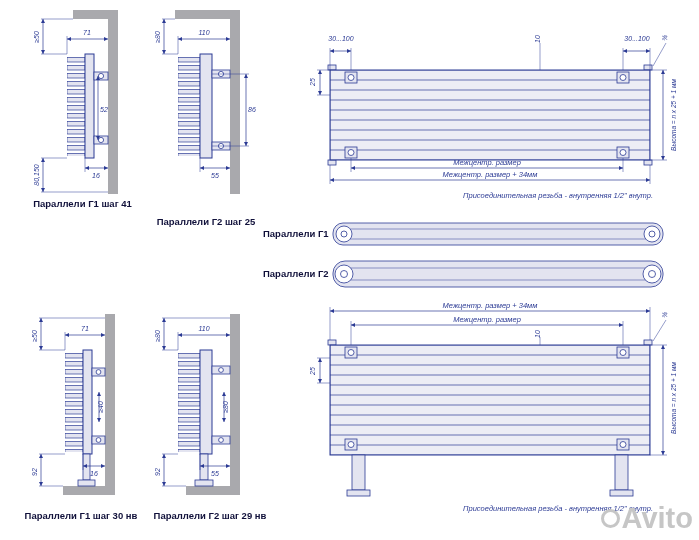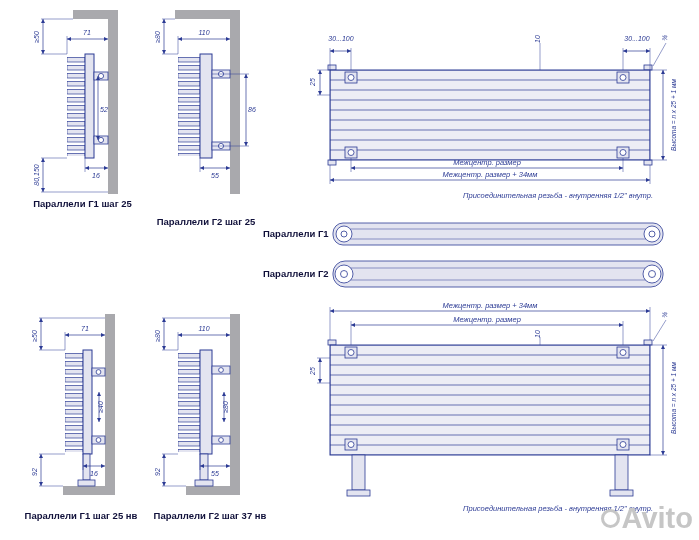--- a/index.html
+++ b/index.html
@@ -67,21 +67,21 @@
       <line class="d" x1="60" y1="162" x2="83" y2="162" marker-start="url(#arA)" marker-end="url(#arA)"></line>
       <text class="dim" x="71" y="172" text-anchor="middle">16</text>
     </g>
     <g>
       <line class="x" x1="42" y1="152" x2="16" y2="152"></line>
         <line class="x" x1="83" y1="186" x2="16" y2="186"></line>
       <line class="d" x1="18" y1="152" x2="18" y2="186" marker-start="url(#arA)" marker-end="url(#arA)"></line>
       <text class="dim" transform="rotate(-90 14 169)" x="14" y="169" text-anchor="middle">80,150</text>
     </g>
   </svg>
-  <div class="view-label" style="left:20px;top:198px;width:125px">Параллели Г1 шаг 25</div>
+  <div class="view-label" style="left:20px;top:198px;width:125px">Параллели Г1 шаг 41</div>
 
   <svg class="abs" style="left:148px;top:6px" width="115" height="196" viewBox="0 0 115 196">
     <defs>
       <marker id="arB" viewBox="0 0 8 8" refX="8" refY="4" markerWidth="6" markerHeight="6" orient="auto-start-reverse">
           <path d="M0,0L8,4L0,8z" fill="#2b3a94"></path>
         </marker>
       <pattern id="finB" x="30" y="50" width="22" height="8" patternUnits="userSpaceOnUse">
         <rect x="0" y="1.5" width="22" height="4.5" fill="#e3e4f0" stroke="#2b3a94" stroke-width="0.7"></rect>
       </pattern>
     </defs>
@@ -167,21 +167,21 @@
       <line class="d" x1="58" y1="156" x2="80" y2="156" marker-start="url(#arC)" marker-end="url(#arC)"></line>
       <text class="dim" x="69" y="166" text-anchor="middle">16</text>
     </g>
     <g>
       <line class="x" x1="40" y1="144" x2="14" y2="144"></line>
         <line class="x" x1="38" y1="176" x2="14" y2="176"></line>
       <line class="d" x1="16" y1="144" x2="16" y2="176" marker-start="url(#arC)" marker-end="url(#arC)"></line>
       <text class="dim" transform="rotate(-90 12 162)" x="12" y="162" text-anchor="middle">92</text>
     </g>
   </svg>
-  <div class="view-label" style="left:16px;top:510px;width:130px">Параллели Г1 шаг 25 нв</div>
+  <div class="view-label" style="left:16px;top:510px;width:130px">Параллели Г1 шаг 30 нв</div>
 
   <svg class="abs" style="left:148px;top:310px" width="115" height="198" viewBox="0 0 115 198">
     <defs>
       <marker id="arD" viewBox="0 0 8 8" refX="8" refY="4" markerWidth="6" markerHeight="6" orient="auto-start-reverse">
           <path d="M0,0L8,4L0,8z" fill="#2b3a94"></path>
         </marker>
       <pattern id="finD" x="30" y="42" width="22" height="8" patternUnits="userSpaceOnUse">
         <rect x="0" y="1.5" width="22" height="4.5" fill="#e3e4f0" stroke="#2b3a94" stroke-width="0.7"></rect>
       </pattern>
     </defs>
@@ -221,21 +221,21 @@
       <line class="d" x1="52" y1="156" x2="82" y2="156" marker-start="url(#arD)" marker-end="url(#arD)"></line>
       <text class="dim" x="67" y="166" text-anchor="middle">55</text>
     </g>
     <g>
       <line class="x" x1="30" y1="144" x2="14" y2="144"></line>
         <line class="x" x1="38" y1="176" x2="14" y2="176"></line>
       <line class="d" x1="16" y1="144" x2="16" y2="176" marker-start="url(#arD)" marker-end="url(#arD)"></line>
       <text class="dim" transform="rotate(-90 12 162)" x="12" y="162" text-anchor="middle">92</text>
     </g>
   </svg>
-  <div class="view-label" style="left:146px;top:510px;width:128px">Параллели Г2 шаг 37 нв</div>
+  <div class="view-label" style="left:146px;top:510px;width:128px">Параллели Г2 шаг 29 нв</div>
 
   <svg class="abs" style="left:295px;top:22px" width="400" height="182" viewBox="0 0 400 182">
     <defs>
       <marker id="arE" viewBox="0 0 8 8" refX="8" refY="4" markerWidth="6" markerHeight="6" orient="auto-start-reverse">
           <path d="M0,0L8,4L0,8z" fill="#2b3a94"></path>
         </marker>
       <pattern id="slatE" x="35" y="48" width="320" height="10" patternUnits="userSpaceOnUse">
         <rect x="0" y="0" width="320" height="10" fill="#ecedf5" stroke="#2b3a94" stroke-width="0.7"></rect>
       </pattern>
     </defs>

